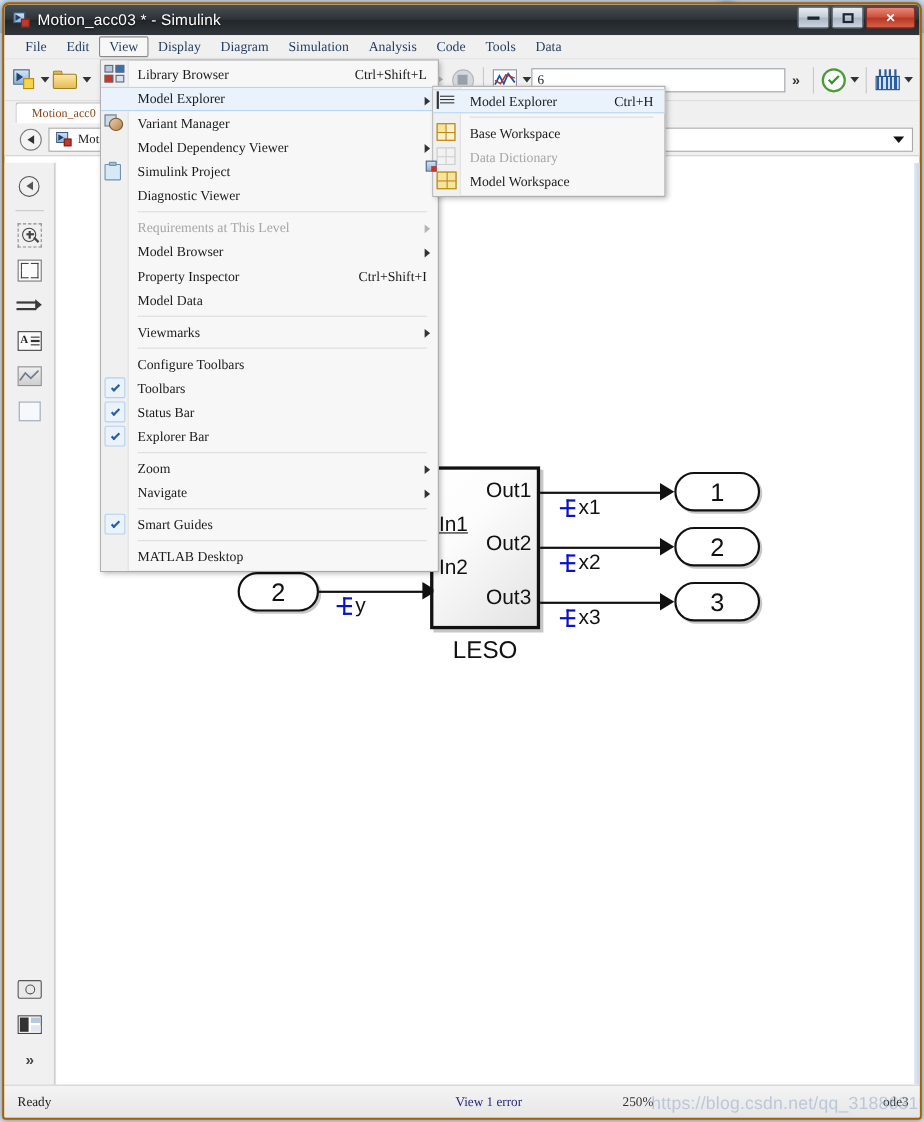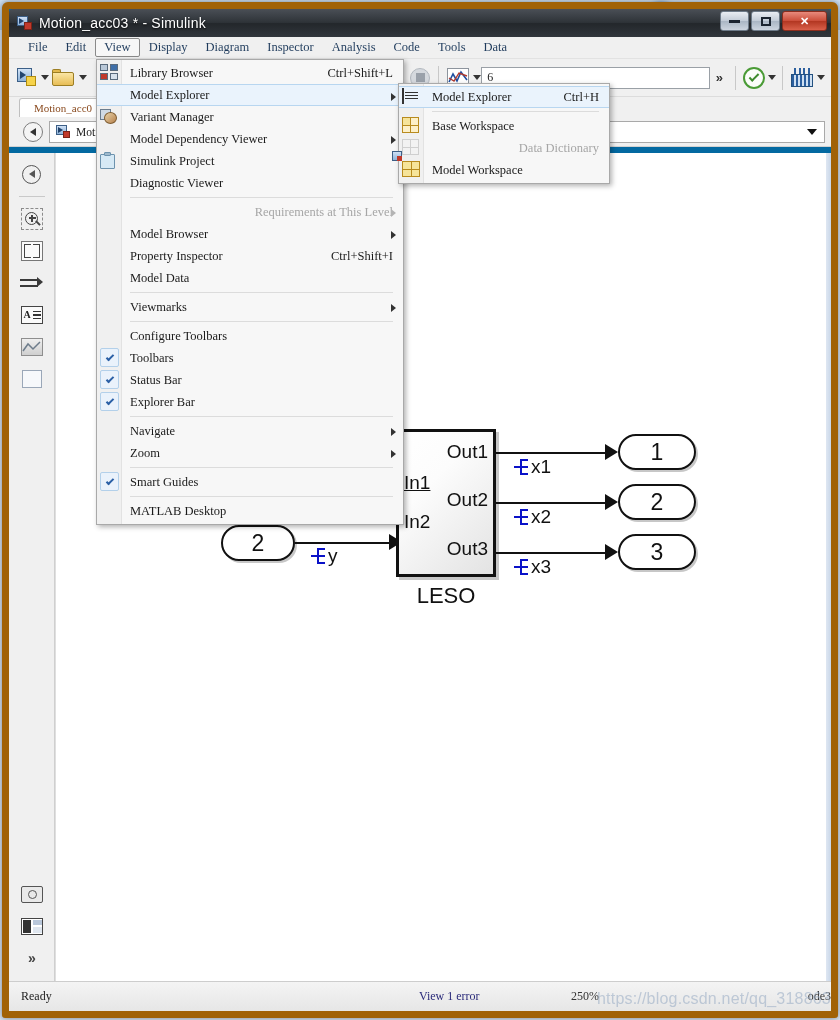--- a/index.html
+++ b/index.html
@@ -25,23 +25,23 @@
   .bg-x { position:absolute; top:11px; width:9px;height:9px; background:rgba(120,145,175,.5); filter: blur(1.6px);}
   .bg-circle {
     position:absolute; top:2px; left:648px; width:26px;height:26px; border-radius:50%;
     background: radial-gradient(circle at 50% 45%, #9fc6ea 0%, #5d88b5 60%, #2b4a6e 100%);
     filter: blur(2.4px);
   }
 
   
   .window {
     position:absolute; left:2px; top:2px; width:836px; height:1016px;
-    border:7px solid #a16207;
+    border:2px solid #a16207;
     border-radius:6px 6px 3px 3px;
-    background:#0369a1;
+    background:#ffffff;
     box-shadow: 0 0 6px rgba(0,0,0,.45);
     overflow:hidden;
   }
   .titlebar {
     position:relative; height:28px;
     background: linear-gradient(180deg,#4a4f56 0%, #2e3338 48%, #23272b 52%, #31363c 100%);
     border-radius: 4px 4px 0 0;
     display:flex; align-items:center;
     padding-left:8px;
   }
@@ -254,21 +254,21 @@
   }
   .menu-pop .gutter{
     position:absolute;left:0;top:0;bottom:0;width:25px;background:#f0f0f0;
     border-right:1px solid #e2e2e2;
   }
   .mrow{
     position:relative;height:22px;display:flex;align-items:center;
     padding-left:33px;padding-right:10px;font-size:12.5px;color:#1a1a1a;
     white-space:nowrap;
   }
-  .mrow.disabled{color:#a6a6a6;justify-content:flex-end;}
+  .mrow.disabled{color:#a6a6a6;}
   .mrow.hover{background:#eaf3fc;border:1px solid #b8d6f0;border-left:none;border-right:none;}
   .mrow .accel{margin-left:auto;padding-left:26px;font-size:12.5px;color:#1a1a1a;}
   .mrow .sub{
     position:absolute;right:7px;top:8px;width:0;height:0;
     border-left:5px solid #333;border-top:4px solid transparent;border-bottom:4px solid transparent;
   }
   .mrow.disabled .sub{border-left-color:#b4b4b4;}
   .msep{height:1px;background:#dcdcdc;margin:3px 10px 3px 33px;}
   .chk{
     position:absolute;left:3px;top:1px;width:19px;height:19px;
@@ -357,21 +357,21 @@
       <div class="win-btn close">✕</div>
     </div>
   </div>
 
   <div class="menubar">
     <div class="menu-item">File</div>
     <div class="menu-item">Edit</div>
     <div class="menu-item active">View</div>
     <div class="menu-item">Display</div>
     <div class="menu-item">Diagram</div>
-    <div class="menu-item">Inspector</div>
+    <div class="menu-item">Simulation</div>
     <div class="menu-item">Analysis</div>
     <div class="menu-item">Code</div>
     <div class="menu-item">Tools</div>
     <div class="menu-item">Data</div>
   </div>
 
   <div class="toolbar">
     <div class="tb-btn">
       <span class="new-icon">
           <i class="b"></i>
@@ -696,26 +696,26 @@
     <div class="mrow">
       <span class="chk">
           <i class="tk"></i>
         </span>
       <span>Explorer Bar</span>
     </div>
 
     <div class="msep"></div>
 
     <div class="mrow">
+      <span>Zoom</span>
+      <span class="sub"></span>
+    </div>
+
+    <div class="mrow">
       <span>Navigate</span>
-      <span class="sub"></span>
-    </div>
-
-    <div class="mrow">
-      <span>Zoom</span>
       <span class="sub"></span>
     </div>
 
     <div class="msep"></div>
 
     <div class="mrow">
       <span class="chk">
           <i class="tk"></i>
         </span>
       <span>Smart Guides</span>

